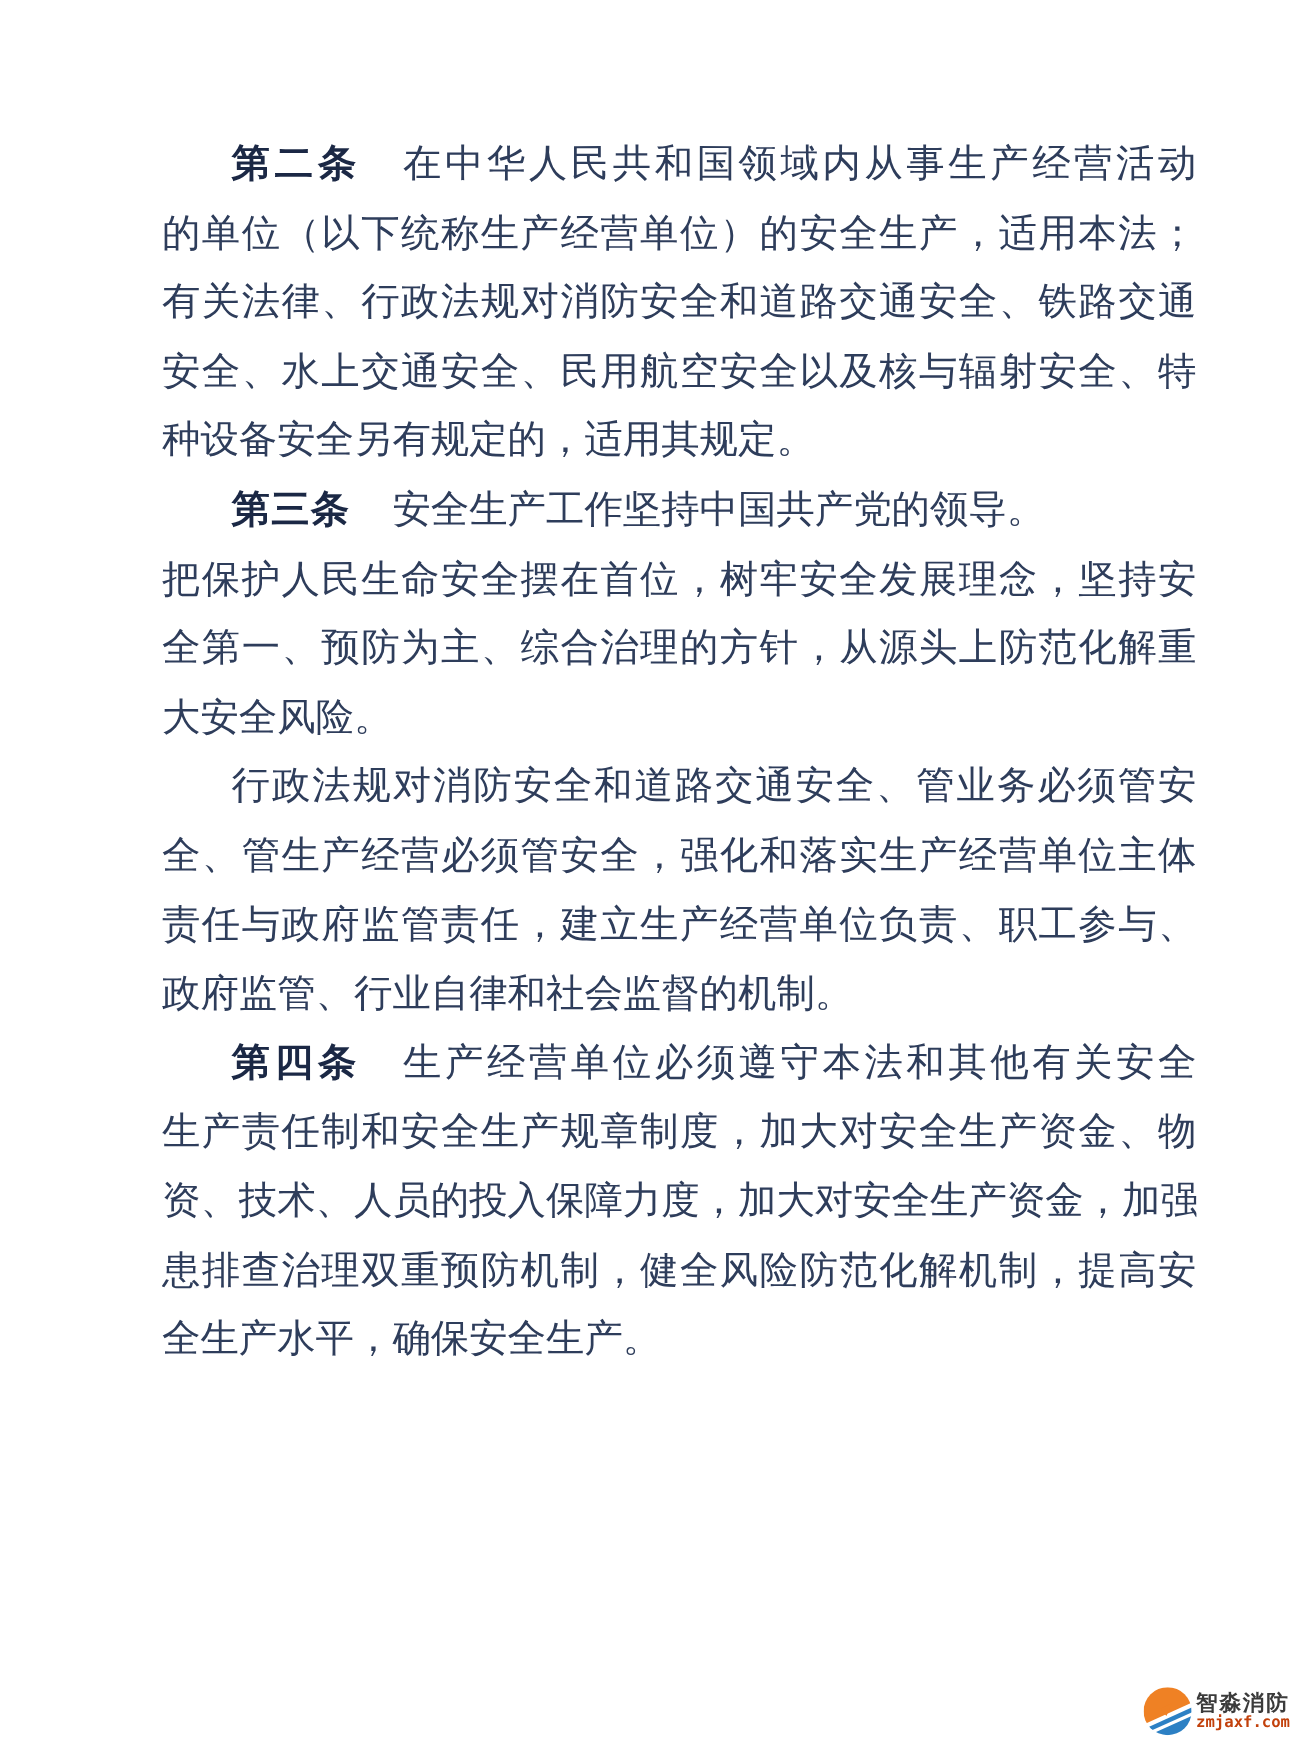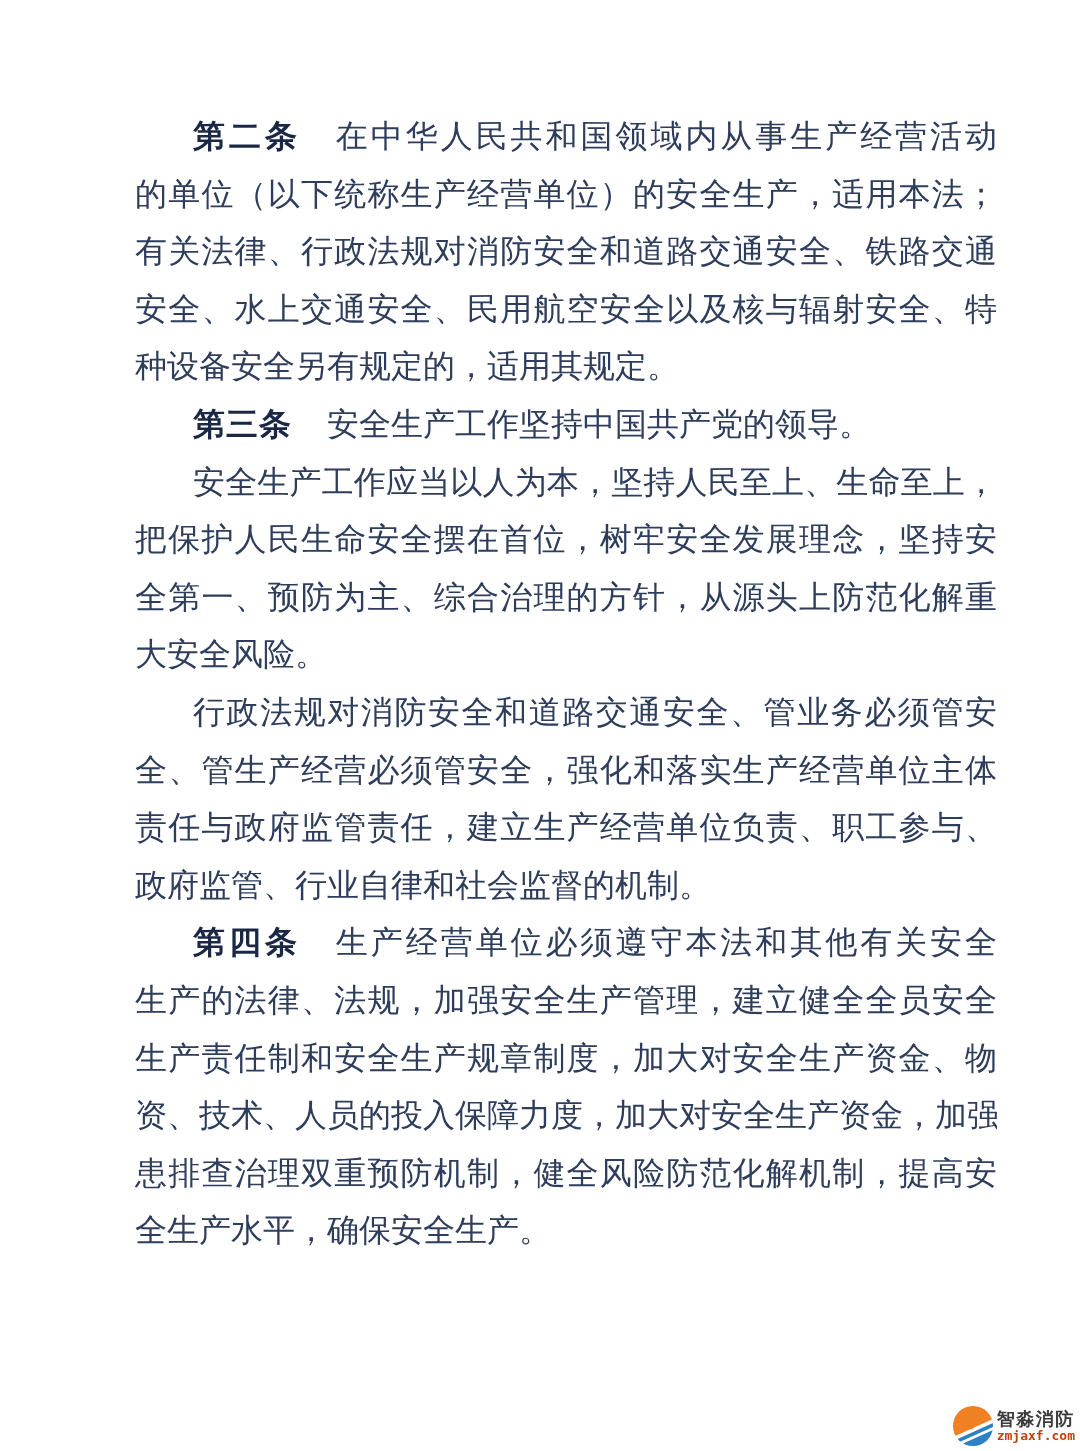--- a/index.html
+++ b/index.html
@@ -98,34 +98,32 @@
         <div class="line first"><span class="art">第二条</span><span>在中华人民共和国领域内从事生产经营活动</span></div>
         <div class="line"><span>的单位（以下统称生产经营单位）的安全生产，适用本法；</span></div>
         <div class="line"><span>有关法律、行政法规对消防安全和道路交通安全、铁路交通</span></div>
         <div class="line"><span>安全、水上交通安全、民用航空安全以及核与辐射安全、特</span></div>
         <div class="line last"><span>种设备安全另有规定的，适用其规定。</span></div>
       </div>
       <div class="para">
         <div class="line first last"><span class="art">第三条</span><span>安全生产工作坚持中国共产党的领导。</span></div>
       </div>
       <div class="para">
-        <div class="line first"><span>安全生产工作应当以人为本，坚持人民至上、生命至上，</span></div>
         <div class="line"><span>把保护人民生命安全摆在首位，树牢安全发展理念，坚持安</span></div>
         <div class="line"><span>全第一、预防为主、综合治理的方针，从源头上防范化解重</span></div>
         <div class="line last"><span>大安全风险。</span></div>
       </div>
       <div class="para">
         <div class="line first"><span>行政法规对消防安全和道路交通安全、管业务必须管安</span></div>
         <div class="line"><span>全、管生产经营必须管安全，强化和落实生产经营单位主体</span></div>
         <div class="line"><span>责任与政府监管责任，建立生产经营单位负责、职工参与、</span></div>
         <div class="line last"><span>政府监管、行业自律和社会监督的机制。</span></div>
       </div>
       <div class="para">
         <div class="line first"><span class="art">第四条</span><span>生产经营单位必须遵守本法和其他有关安全</span></div>
-        <div class="line"><span>生产的法律、法规，加强安全生产管理，建立健全全员安全</span></div>
         <div class="line"><span>生产责任制和安全生产规章制度，加大对安全生产资金、物</span></div>
         <div class="line"><span>资、技术、人员的投入保障力度，加大对安全生产资金，加强</span></div>
         <div class="line"><span>患排查治理双重预防机制，健全风险防范化解机制，提高安</span></div>
         <div class="line last"><span>全生产水平，确保安全生产。</span></div>
       </div>
     </div>
 
   <div class="watermark">
     <svg class="wm-logo" viewBox="0 0 40 40" xmlns="http://www.w3.org/2000/svg" aria-hidden="true">
       <defs>

